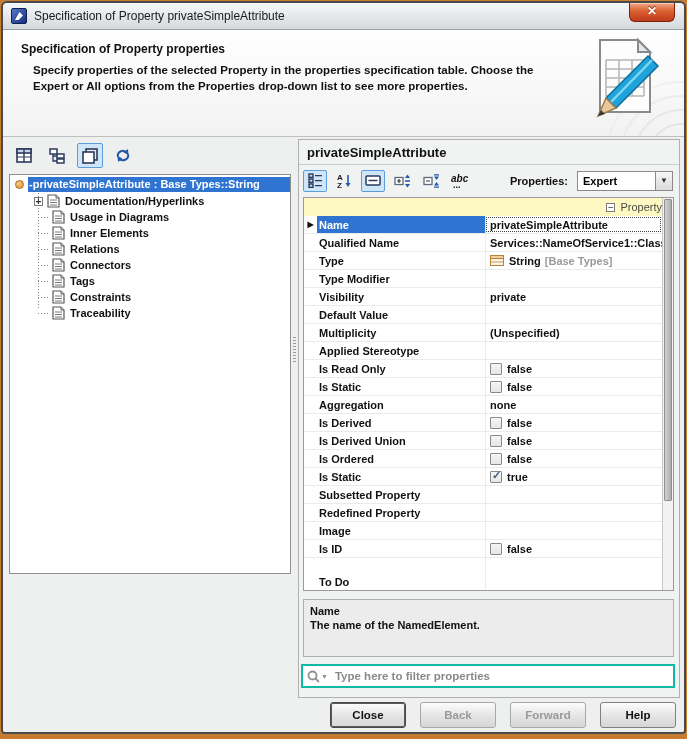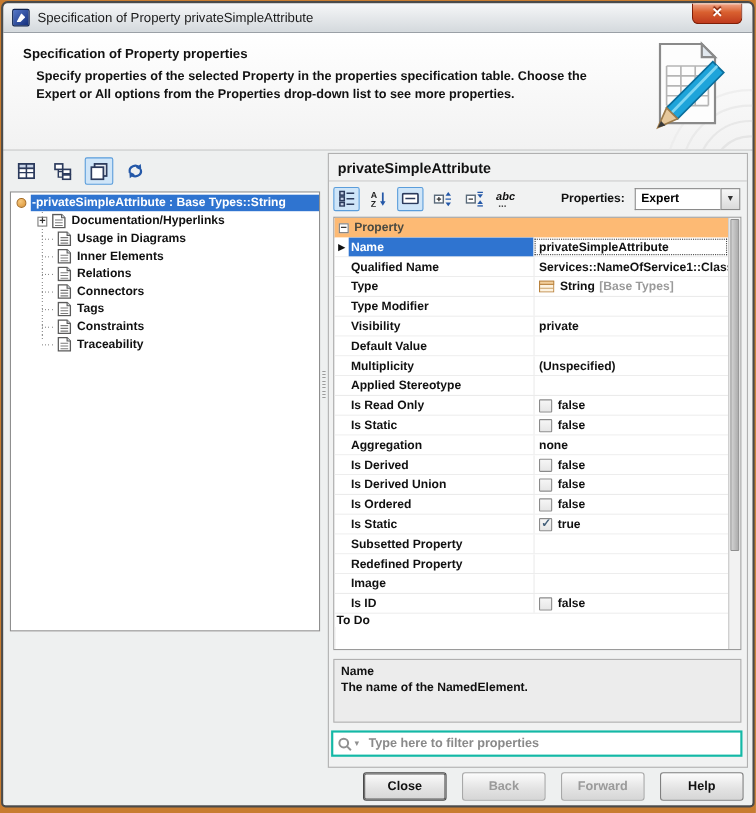--- a/index.html
+++ b/index.html
@@ -73,28 +73,28 @@
   .proplbl{font-size:11px;font-weight:bold;color:#111;margin-right:4px;}
   .combo{display:flex;cursor:pointer;}
   .combo-field{width:78px;height:20px;background:#fff;border:1px solid #8a8a8a;border-right:none;
     font-size:11px;font-weight:bold;padding:3px 5px;}
   .combo-btn{width:18px;height:20px;border:1px solid #8a8a8a;background:linear-gradient(#f7f7f7,#dadada);
     display:flex;align-items:center;justify-content:center;font-size:8px;color:#333;}
   
   .ptable{margin:1px 5px 0 4px;height:394px;background:#fff;border:1px solid #9a9a9a;
     position:relative;overflow:hidden;}
   .tinner{position:absolute;left:0;top:0;right:11px;bottom:0;}
-  .ghead{height:18px;background:#fdba74;display:flex;align-items:center;gap:5px;padding-left:4px;
-    font-size:11px;font-weight:bold;color:#4a4a42;}
+  .ghead{height:18px;background:#fef9c3;display:flex;align-items:center;gap:5px;padding-left:4px;
+    font-size:11px;font-weight:normal;color:#4a4a42;justify-content:flex-end;}
   .gbox{width:9px;height:9px;border:1px solid #7b7b7b;background:#fff;position:relative;flex:0 0 auto;}
   .gbox::before{content:"−";position:absolute;left:0;top:-3px;width:7px;text-align:center;
     font-size:10px;line-height:13px;color:#333;}
   .prow{height:18px;display:flex;align-items:center;border-bottom:1px solid #ebebeb;
     font-size:11px;font-weight:bold;color:#111;cursor:default;background:#fff;}
-  .prow.tall{height:48px;flex-direction:column;}
+  .prow.tall{height:48px;}
   .gutter{width:13px;flex:0 0 auto;display:flex;justify-content:center;}
   .selarrow{font-size:8px;color:#111;}
   .plabel{width:168px;flex:0 0 auto;padding-left:2px;align-self:stretch;display:flex;align-items:center;}
   .prow.sel .plabel{background:#2f74d0;color:#fff;}
   .pvalue{flex:1;align-self:stretch;display:flex;align-items:center;padding-left:4px;
     border-left:1px solid #ebebeb;white-space:nowrap;overflow:hidden;}
   .prow.sel .pvalue{outline:1px dotted #444;outline-offset:-2px;}
   .vsuffix{color:#9a9a9a;margin-left:4px;}
   .typeicon{display:flex;margin-right:5px;}
   .cb{width:12px;height:12px;border:1px solid #8a8a8a;border-radius:1px;margin-right:5px;

